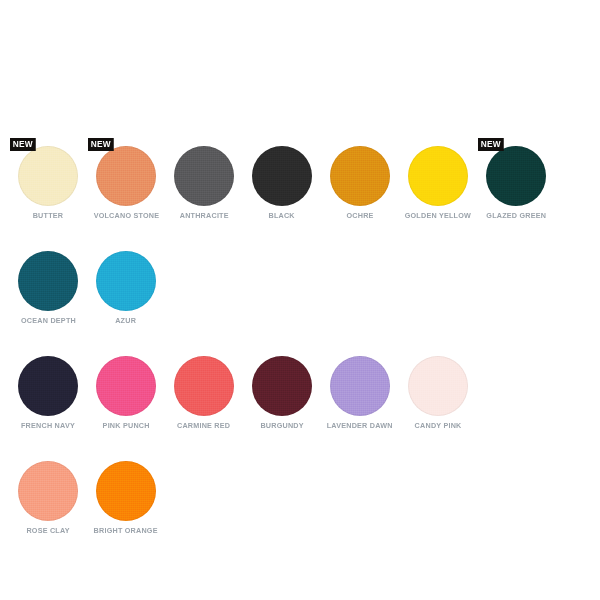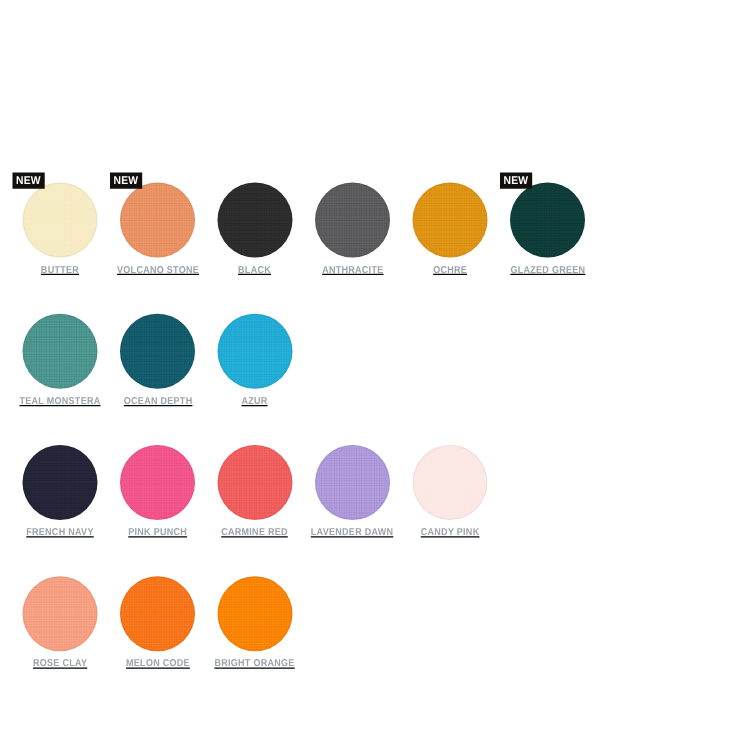--- a/index.html
+++ b/index.html
@@ -32,21 +32,20 @@
     padding-left: 9px;
     box-sizing: border-box;
   }
   .swatch-cell {
     position: relative;
     width: 78px;
     display: flex;
     flex-direction: column;
     align-items: center;
     box-sizing: border-box;
-    text-decoration: underline;
   }
   .swatch-disc-wrap {
     position: relative;
     width: 78px;
     height: 66px;
     display: flex;
     align-items: flex-end;
     justify-content: center;
   }
   .swatch-disc {
@@ -117,53 +116,53 @@
       </div>
       <div class="swatch-cell">
         <div class="swatch-disc-wrap">
           <span class="new-badge">NEW</span>
           <div class="swatch-disc light-edge" title="VOLCANO STONE" style="background: rgb(233, 143, 98);"></div>
         </div>
         <div class="swatch-label">VOLCANO STONE</div>
       </div>
       <div class="swatch-cell">
         <div class="swatch-disc-wrap">
+          <div class="swatch-disc light-edge" title="ANTHRACITE" style="background: rgb(88, 88, 90);"></div>
+        </div>
+        <div class="swatch-label">ANTHRACITE</div>
+      </div>
+      <div class="swatch-cell">
+        <div class="swatch-disc-wrap">
           <div class="swatch-disc light-edge" title="BLACK" style="background: rgb(43, 43, 43);"></div>
         </div>
         <div class="swatch-label">BLACK</div>
       </div>
       <div class="swatch-cell">
         <div class="swatch-disc-wrap">
-          <div class="swatch-disc light-edge" title="ANTHRACITE" style="background: rgb(88, 88, 90);"></div>
-        </div>
-        <div class="swatch-label">ANTHRACITE</div>
-      </div>
-      <div class="swatch-cell">
-        <div class="swatch-disc-wrap">
           <div class="swatch-disc light-edge" title="OCHRE" style="background: rgb(221, 144, 19);"></div>
         </div>
         <div class="swatch-label">OCHRE</div>
+      </div>
+      <div class="swatch-cell">
+        <div class="swatch-disc-wrap">
+          <div class="swatch-disc light-edge" title="GOLDEN YELLOW" style="background: rgb(252, 215, 10);"></div>
+        </div>
+        <div class="swatch-label">GOLDEN YELLOW</div>
       </div>
       <div class="swatch-cell">
         <div class="swatch-disc-wrap">
           <span class="new-badge">NEW</span>
           <div class="swatch-disc light-edge" title="GLAZED GREEN" style="background: rgb(13, 59, 56);"></div>
         </div>
         <div class="swatch-label">GLAZED GREEN</div>
       </div>
     </div>
   <div class="swatch-row">
       <div class="swatch-cell">
         <div class="swatch-disc-wrap">
-          <div class="swatch-disc light-edge" title="TEAL MONSTERA" style="background: rgb(74, 147, 140);"></div>
-        </div>
-        <div class="swatch-label">TEAL MONSTERA</div>
-      </div>
-      <div class="swatch-cell">
-        <div class="swatch-disc-wrap">
           <div class="swatch-disc light-edge" title="OCEAN DEPTH" style="background: rgb(19, 89, 106);"></div>
         </div>
         <div class="swatch-label">OCEAN DEPTH</div>
       </div>
       <div class="swatch-cell">
         <div class="swatch-disc-wrap">
           <div class="swatch-disc light-edge" title="AZUR" style="background: rgb(33, 170, 212);"></div>
         </div>
         <div class="swatch-label">AZUR</div>
       </div>
@@ -182,43 +181,43 @@
         <div class="swatch-label">PINK PUNCH</div>
       </div>
       <div class="swatch-cell">
         <div class="swatch-disc-wrap">
           <div class="swatch-disc light-edge" title="CARMINE RED" style="background: rgb(240, 92, 92);"></div>
         </div>
         <div class="swatch-label">CARMINE RED</div>
       </div>
       <div class="swatch-cell">
         <div class="swatch-disc-wrap">
+          <div class="swatch-disc light-edge" title="BURGUNDY" style="background: rgb(92, 31, 43);"></div>
+        </div>
+        <div class="swatch-label">BURGUNDY</div>
+      </div>
+      <div class="swatch-cell">
+        <div class="swatch-disc-wrap">
           <div class="swatch-disc light-edge" title="LAVENDER DAWN" style="background: rgb(171, 150, 216);"></div>
         </div>
         <div class="swatch-label">LAVENDER DAWN</div>
       </div>
       <div class="swatch-cell">
         <div class="swatch-disc-wrap">
           <div class="swatch-disc light-edge" title="CANDY PINK" style="background: rgb(251, 232, 228);"></div>
         </div>
         <div class="swatch-label">CANDY PINK</div>
       </div>
     </div>
   <div class="swatch-row">
       <div class="swatch-cell">
         <div class="swatch-disc-wrap">
           <div class="swatch-disc light-edge" title="ROSE CLAY" style="background: rgb(247, 158, 129);"></div>
         </div>
         <div class="swatch-label">ROSE CLAY</div>
-      </div>
-      <div class="swatch-cell">
-        <div class="swatch-disc-wrap">
-          <div class="swatch-disc light-edge" title="MELON CODE" style="background: rgb(247, 115, 26);"></div>
-        </div>
-        <div class="swatch-label">MELON CODE</div>
       </div>
       <div class="swatch-cell">
         <div class="swatch-disc-wrap">
           <div class="swatch-disc light-edge" title="BRIGHT ORANGE" style="background: rgb(250, 130, 5);"></div>
         </div>
         <div class="swatch-label">BRIGHT ORANGE</div>
       </div>
     </div>
 </div>
 

